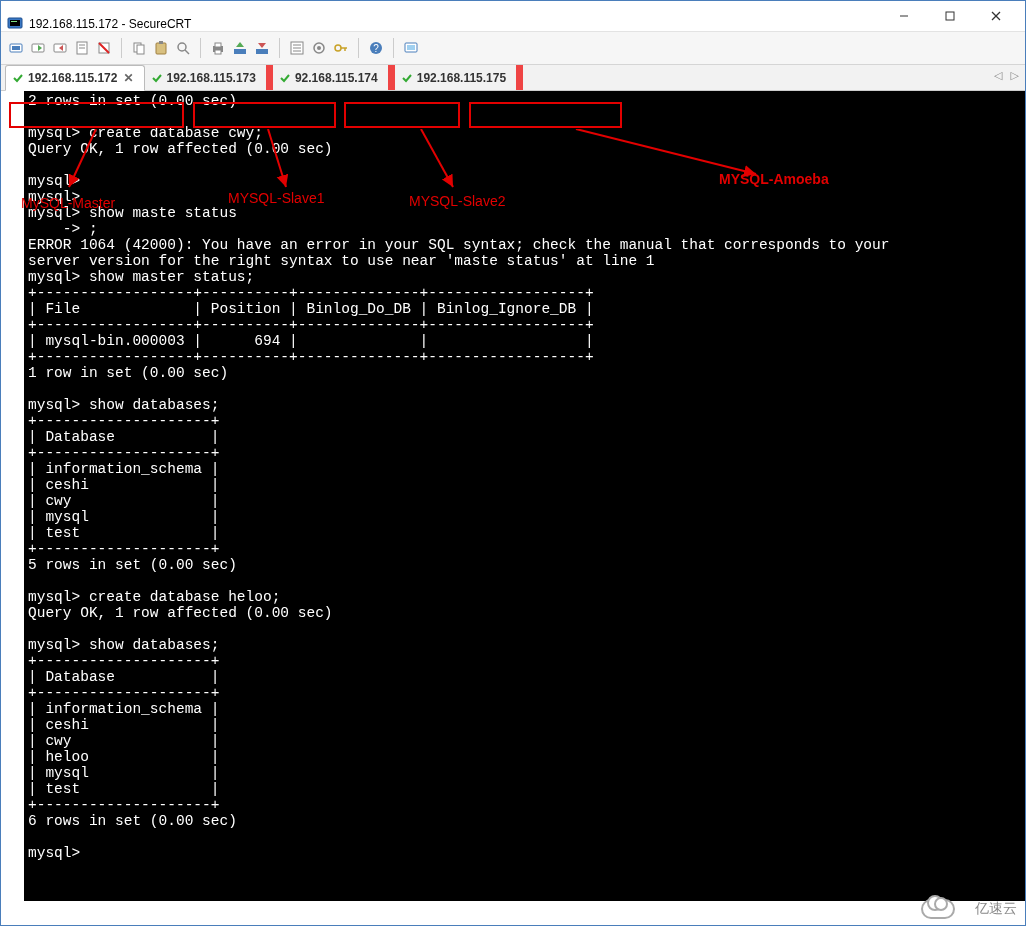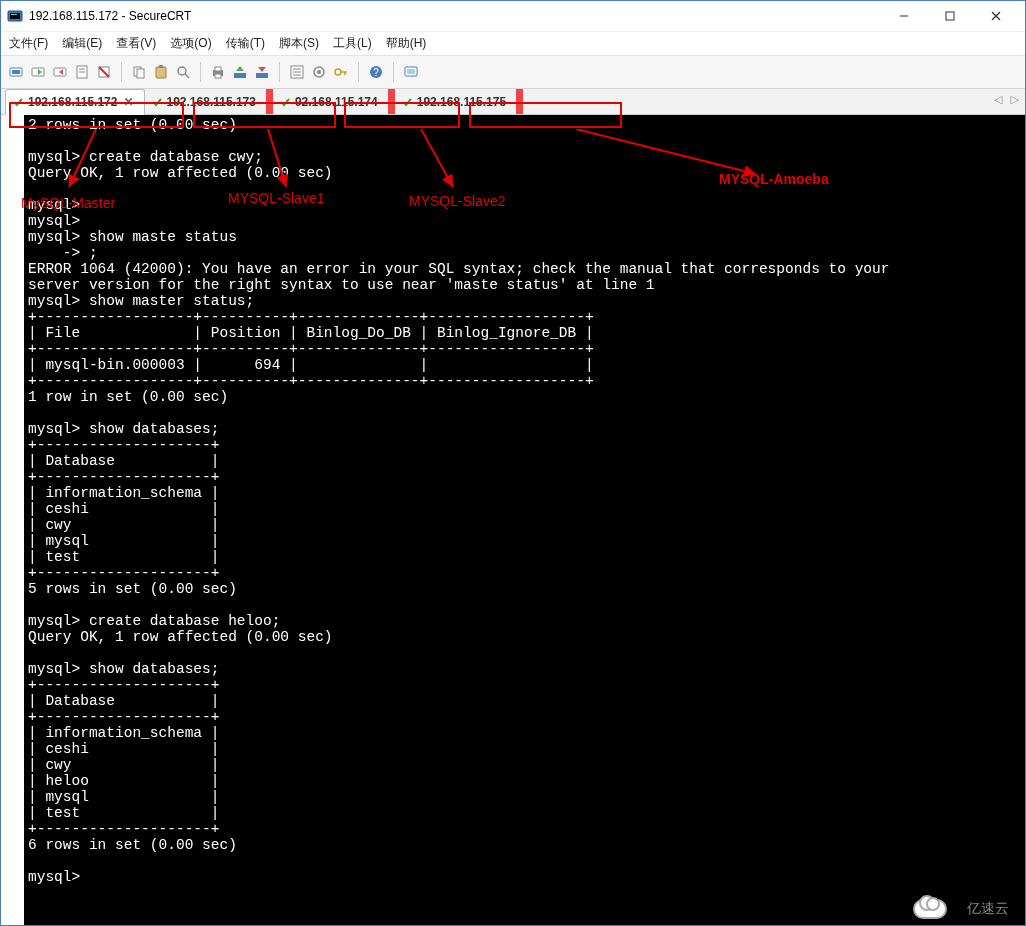--- a/index.html
+++ b/index.html
@@ -1,38 +1,38 @@
 <!DOCTYPE html>
 <html><head>
 <meta charset="utf-8">
 <style>
   * { box-sizing: border-box; margin: 0; padding: 0; }
   html, body { width: 1026px; height: 926px; font-family: "Microsoft YaHei", Arial, sans-serif; background: #fff; overflow: hidden; }
   .window { width: 1026px; height: 926px; border: 1px solid #4a7ebb; background: #fff; position: relative; }
-  .titlebar { height: 30px; background: #fff; display: flex; align-items: center; padding: 0 6px; }
+  .titlebar { height: 30px; background: #fff; display: flex; align-items: flex-end; padding: 0 6px; }
   .titlebar .app-icon { width: 16px; height: 16px; display: inline-block; margin-right: 6px; }
   .titlebar .title { font-size: 12px; color: #000; flex: 1; }
   .titlebar .win-controls { display: flex; }
   .titlebar .win-btn { width: 46px; height: 30px; display: flex; align-items: center; justify-content: center; font-size: 14px; color: #333; cursor: default; }
   .menubar { height: 24px; background: #fff; display: flex; align-items: center; padding: 0 8px; font-size: 12px; color: #222; border-top: 1px solid #eee; }
   .menubar .menu-item { margin-right: 14px; cursor: default; }
   .toolbar { height: 34px; background: #f6f6f6; border-top: 1px solid #e3e3e3; border-bottom: 1px solid #d5d5d5; display: flex; align-items: center; padding: 0 6px; gap: 4px; }
   .toolbar .tb-icon { width: 18px; height: 18px; display: inline-flex; align-items: center; justify-content: center; }
   .toolbar .sep { width: 1px; height: 20px; background: #ccc; margin: 0 4px; }
   .tabs { height: 26px; background: #f2f2f2; border-bottom: 1px solid #ccc; display: flex; align-items: stretch; padding-left: 4px; position: relative; }
   .tab { display: flex; align-items: center; padding: 0 10px 0 6px; font-size: 12px; color: #333; border-right: 7px solid #ef4444; position: relative; cursor: default; font-weight: bold; }
   .tab.active { background: #fff; font-weight: bold; border: 1px solid #bbb; border-bottom: 1px solid #fff; margin-bottom: -1px; border-radius: 3px 3px 0 0; text-align: right; }
   .tab .check { margin-right: 4px; }
   .tab .close-x { margin-left: 6px; color: #666; font-weight: bold; }
   .tabs .nav-arrows { position: absolute; right: 6px; top: 4px; font-size: 11px; color: #888; display: flex; gap: 8px; }
   .redbox { border: 2px solid #e30000; position: absolute; pointer-events: none; }
   .annot { position: absolute; color: #e30000; font-size: 14px; font-weight: 500; pointer-events: none; }
   .arrow { position: absolute; pointer-events: none; }
   .terminal { background: #000; color: #fff; font-family: "Consolas","Courier New",monospace; font-size: 14.5px; line-height: 16px; white-space: pre; padding: 2px 4px; height: calc(926px - 30px - 24px - 34px - 26px - 2px); overflow: hidden; margin-left: 23px; }
-  .watermark { position: absolute; right: 16px; bottom: 6px; display: flex; align-items: center; gap: 20px; color: #888; font-size: 14px; }
+  .watermark { position: absolute; right: 8px; bottom: 6px; display: flex; align-items: center; gap: 20px; color: #888; font-size: 14px; }
   .watermark .cloud { width: 34px; height: 20px; border: 2px solid #aaa; border-radius: 12px; position: relative; background: #fff; }
   .watermark .cloud::before { content: ""; position: absolute; width: 12px; height: 12px; border: 2px solid #aaa; border-radius: 50%; top: -6px; left: 4px; background: #fff; }
   .watermark .cloud::after { content: ""; position: absolute; width: 10px; height: 10px; border: 2px solid #aaa; border-radius: 50%; top: -4px; right: 5px; background: #fff; }
   svg { display: block; }
 </style>
 </head>
 <body>
 
 <div class="window">
 
@@ -58,30 +58,20 @@
         </div>
       <div class="win-btn">
           <svg width="10" height="10">
             <line x1="1" y1="1" x2="9" y2="9" stroke="#333" stroke-width="1.3"></line>
             <line x1="9" y1="1" x2="1" y2="9" stroke="#333" stroke-width="1.3"></line>
           </svg>
         </div>
     </div>
   </div>
 
-  <div class="menubar">
-    <span class="menu-item">文件(F)</span>
-    <span class="menu-item">编辑(E)</span>
-    <span class="menu-item">查看(V)</span>
-    <span class="menu-item">选项(O)</span>
-    <span class="menu-item">传输(T)</span>
-    <span class="menu-item">脚本(S)</span>
-    <span class="menu-item">工具(L)</span>
-    <span class="menu-item">帮助(H)</span>
-  </div>
 
   <div class="toolbar">
     <span class="tb-icon">
         <svg width="16" height="16">
           <rect x="2" y="4" width="12" height="8" rx="1" fill="#fff" stroke="#4a7ebb"></rect>
           <rect x="4" y="6" width="8" height="4" fill="#4a7ebb"></rect>
         </svg>
       </span>
     <span class="tb-icon">
         <svg width="16" height="16">

